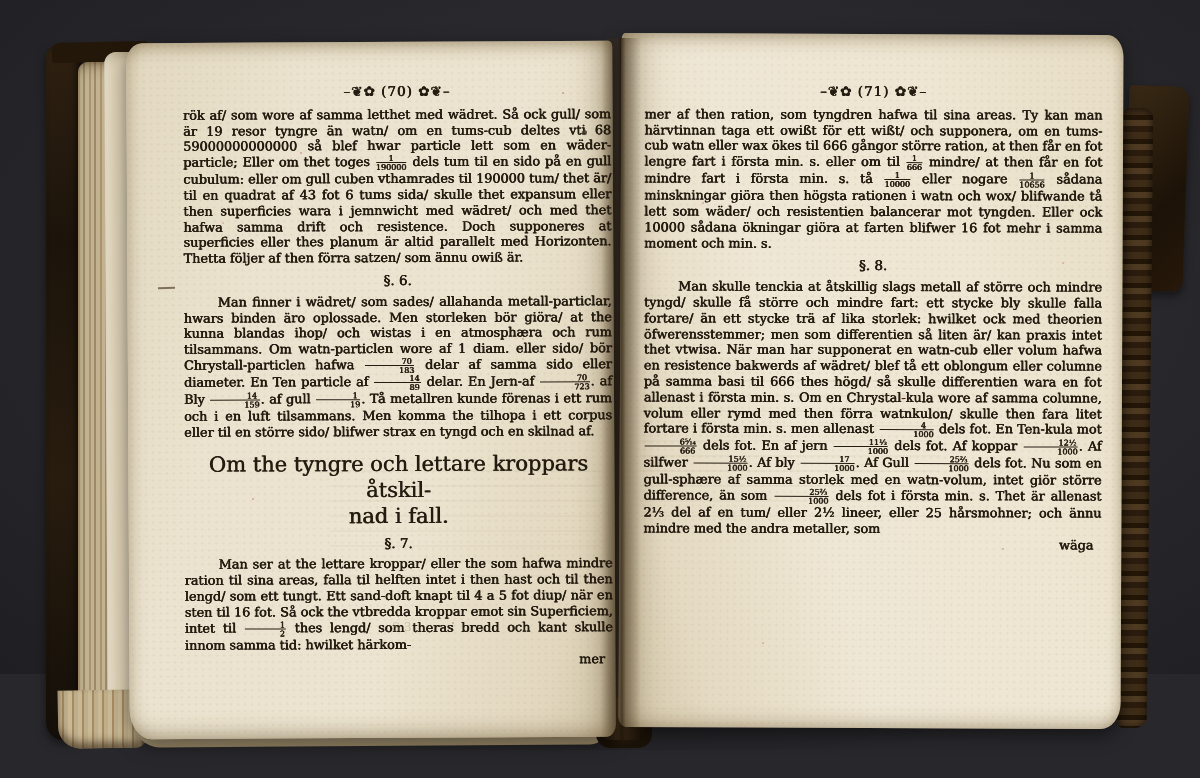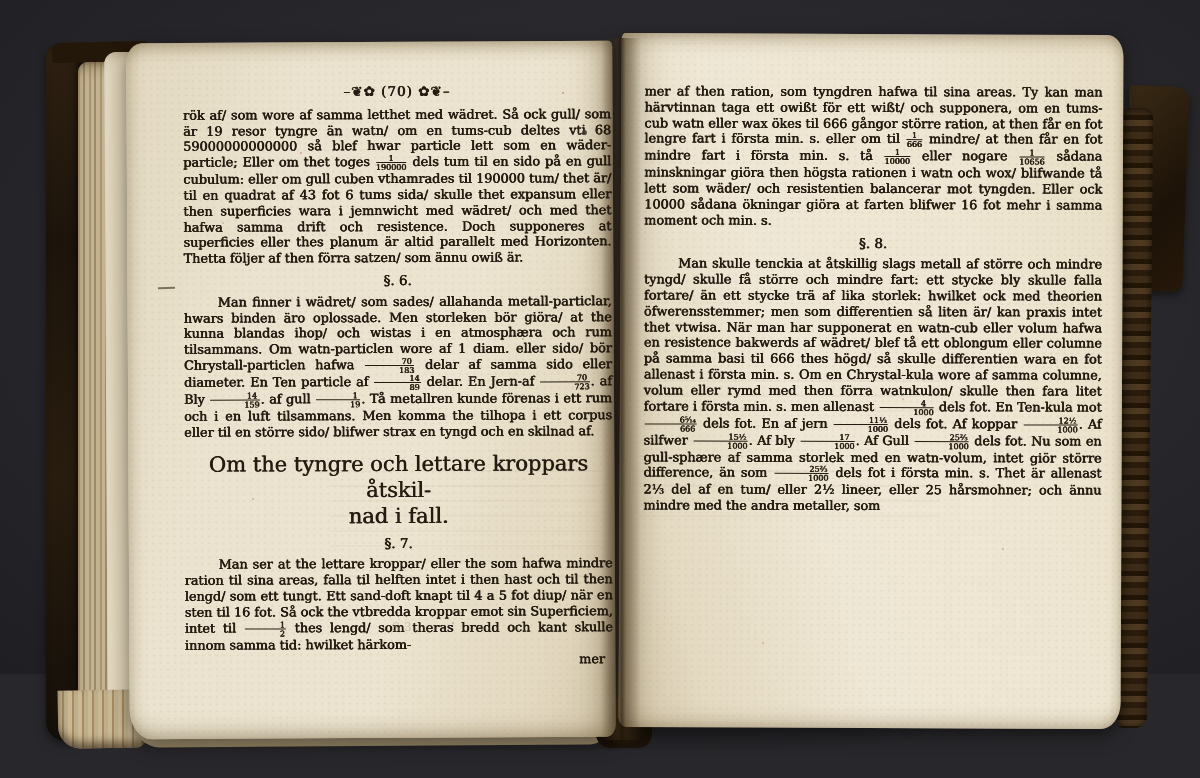--- a/index.html
+++ b/index.html
@@ -132,24 +132,30 @@
           <div>Om the tyngre och lettare kroppars åtskil-</div>
           <div>nad i fall.</div>
         </div>
         <div class="section-label">§. 7.</div>
         <div class="para indent">Man ser at the lettare kroppar/ eller the som hafwa mindre ration til sina areas, falla til helften intet i then hast och til then lengd/ som ett tungt. Ett sand-doft knapt til 4 a 5 fot diup/ när en sten til 16 fot. Så ock the vtbredda kroppar emot sin Superficiem, intet til <span class="frac"><span class="num">1</span><span class="den">2</span></span> thes lengd/ som theras bredd och kant skulle innom samma tid: hwilket härkom-</div>
         <div class="catchword">mer</div>
       </div>
   </div>
 
   <div class="abs text-block right-text">
+    <div class="page-header">
+      <span>–❦✿</span>
+      <span>(71)</span>
+      <span>✿❦–</span>
+    </div>
     <div id="right-blocks">
         <div class="para">mer af then ration, som tyngdren hafwa til sina areas. Ty kan man härvtinnan taga ett owißt för ett wißt/ och supponera, om en tums-cub watn eller wax ökes til 666 gångor större ration, at then får en fot lengre fart i första min. s. eller om til <span class="frac"><span class="num">1</span><span class="den">666</span></span> mindre/ at then får en fot mindre fart i första min. s. tå <span class="frac"><span class="num">1</span><span class="den">10000</span></span> eller nogare <span class="frac"><span class="num">1</span><span class="den">10656</span></span> sådana minskningar giöra then högsta rationen i watn och wox/ blifwande tå lett som wäder/ och resistentien balancerar mot tyngden. Eller ock 10000 sådana ökningar giöra at farten blifwer 16 fot mehr i samma moment och min. s.</div>
         <div class="section-label">§. 8.</div>
         <div class="para indent">Man skulle tenckia at åtskillig slags metall af större och mindre tyngd/ skulle få större och mindre fart: ett stycke bly skulle falla fortare/ än ett stycke trä af lika storlek: hwilket ock med theorien öfwerensstemmer; men som differentien så liten är/ kan praxis intet thet vtwisa. När man har supponerat en watn-cub eller volum hafwa en resistence bakwerds af wädret/ blef tå ett oblongum eller columne på samma basi til 666 thes högd/ så skulle differentien wara en fot allenast i första min. s. Om en Chrystal-kula wore af samma columne, volum eller rymd med then förra watnkulon/ skulle then fara litet fortare i första min. s. men allenast <span class="frac"><span class="num">4</span><span class="den">1000</span></span> dels fot. En Ten-kula mot <span class="frac"><span class="num">6⁵⁄₁₄</span><span class="den">666</span></span> dels fot. En af jern <span class="frac"><span class="num">11⅓</span><span class="den">1000</span></span> dels fot. Af koppar <span class="frac"><span class="num">12½</span><span class="den">1000</span></span>. Af silfwer <span class="frac"><span class="num">15½</span><span class="den">1000</span></span>. Af bly <span class="frac"><span class="num">17</span><span class="den">1000</span></span>. Af Gull <span class="frac"><span class="num">25⅔</span><span class="den">1000</span></span> dels fot. Nu som en gull-sphære af samma storlek med en watn-volum, intet giör större difference, än som <span class="frac"><span class="num">25⅔</span><span class="den">1000</span></span> dels fot i första min. s. Thet är allenast 2⅓ del af en tum/ eller 2½ lineer, eller 25 hårsmohner; och ännu mindre med the andra metaller, som</div>
+        <div class="catchword">wäga</div>
       </div>
   </div>
 
   <div class="abs margin-dash"></div>
   <div class="abs ghost-mark">S 3</div>
   <div class="abs ink-dot"></div>
   <div class="abs specks"></div>
 </div>
 
 </body></html>

